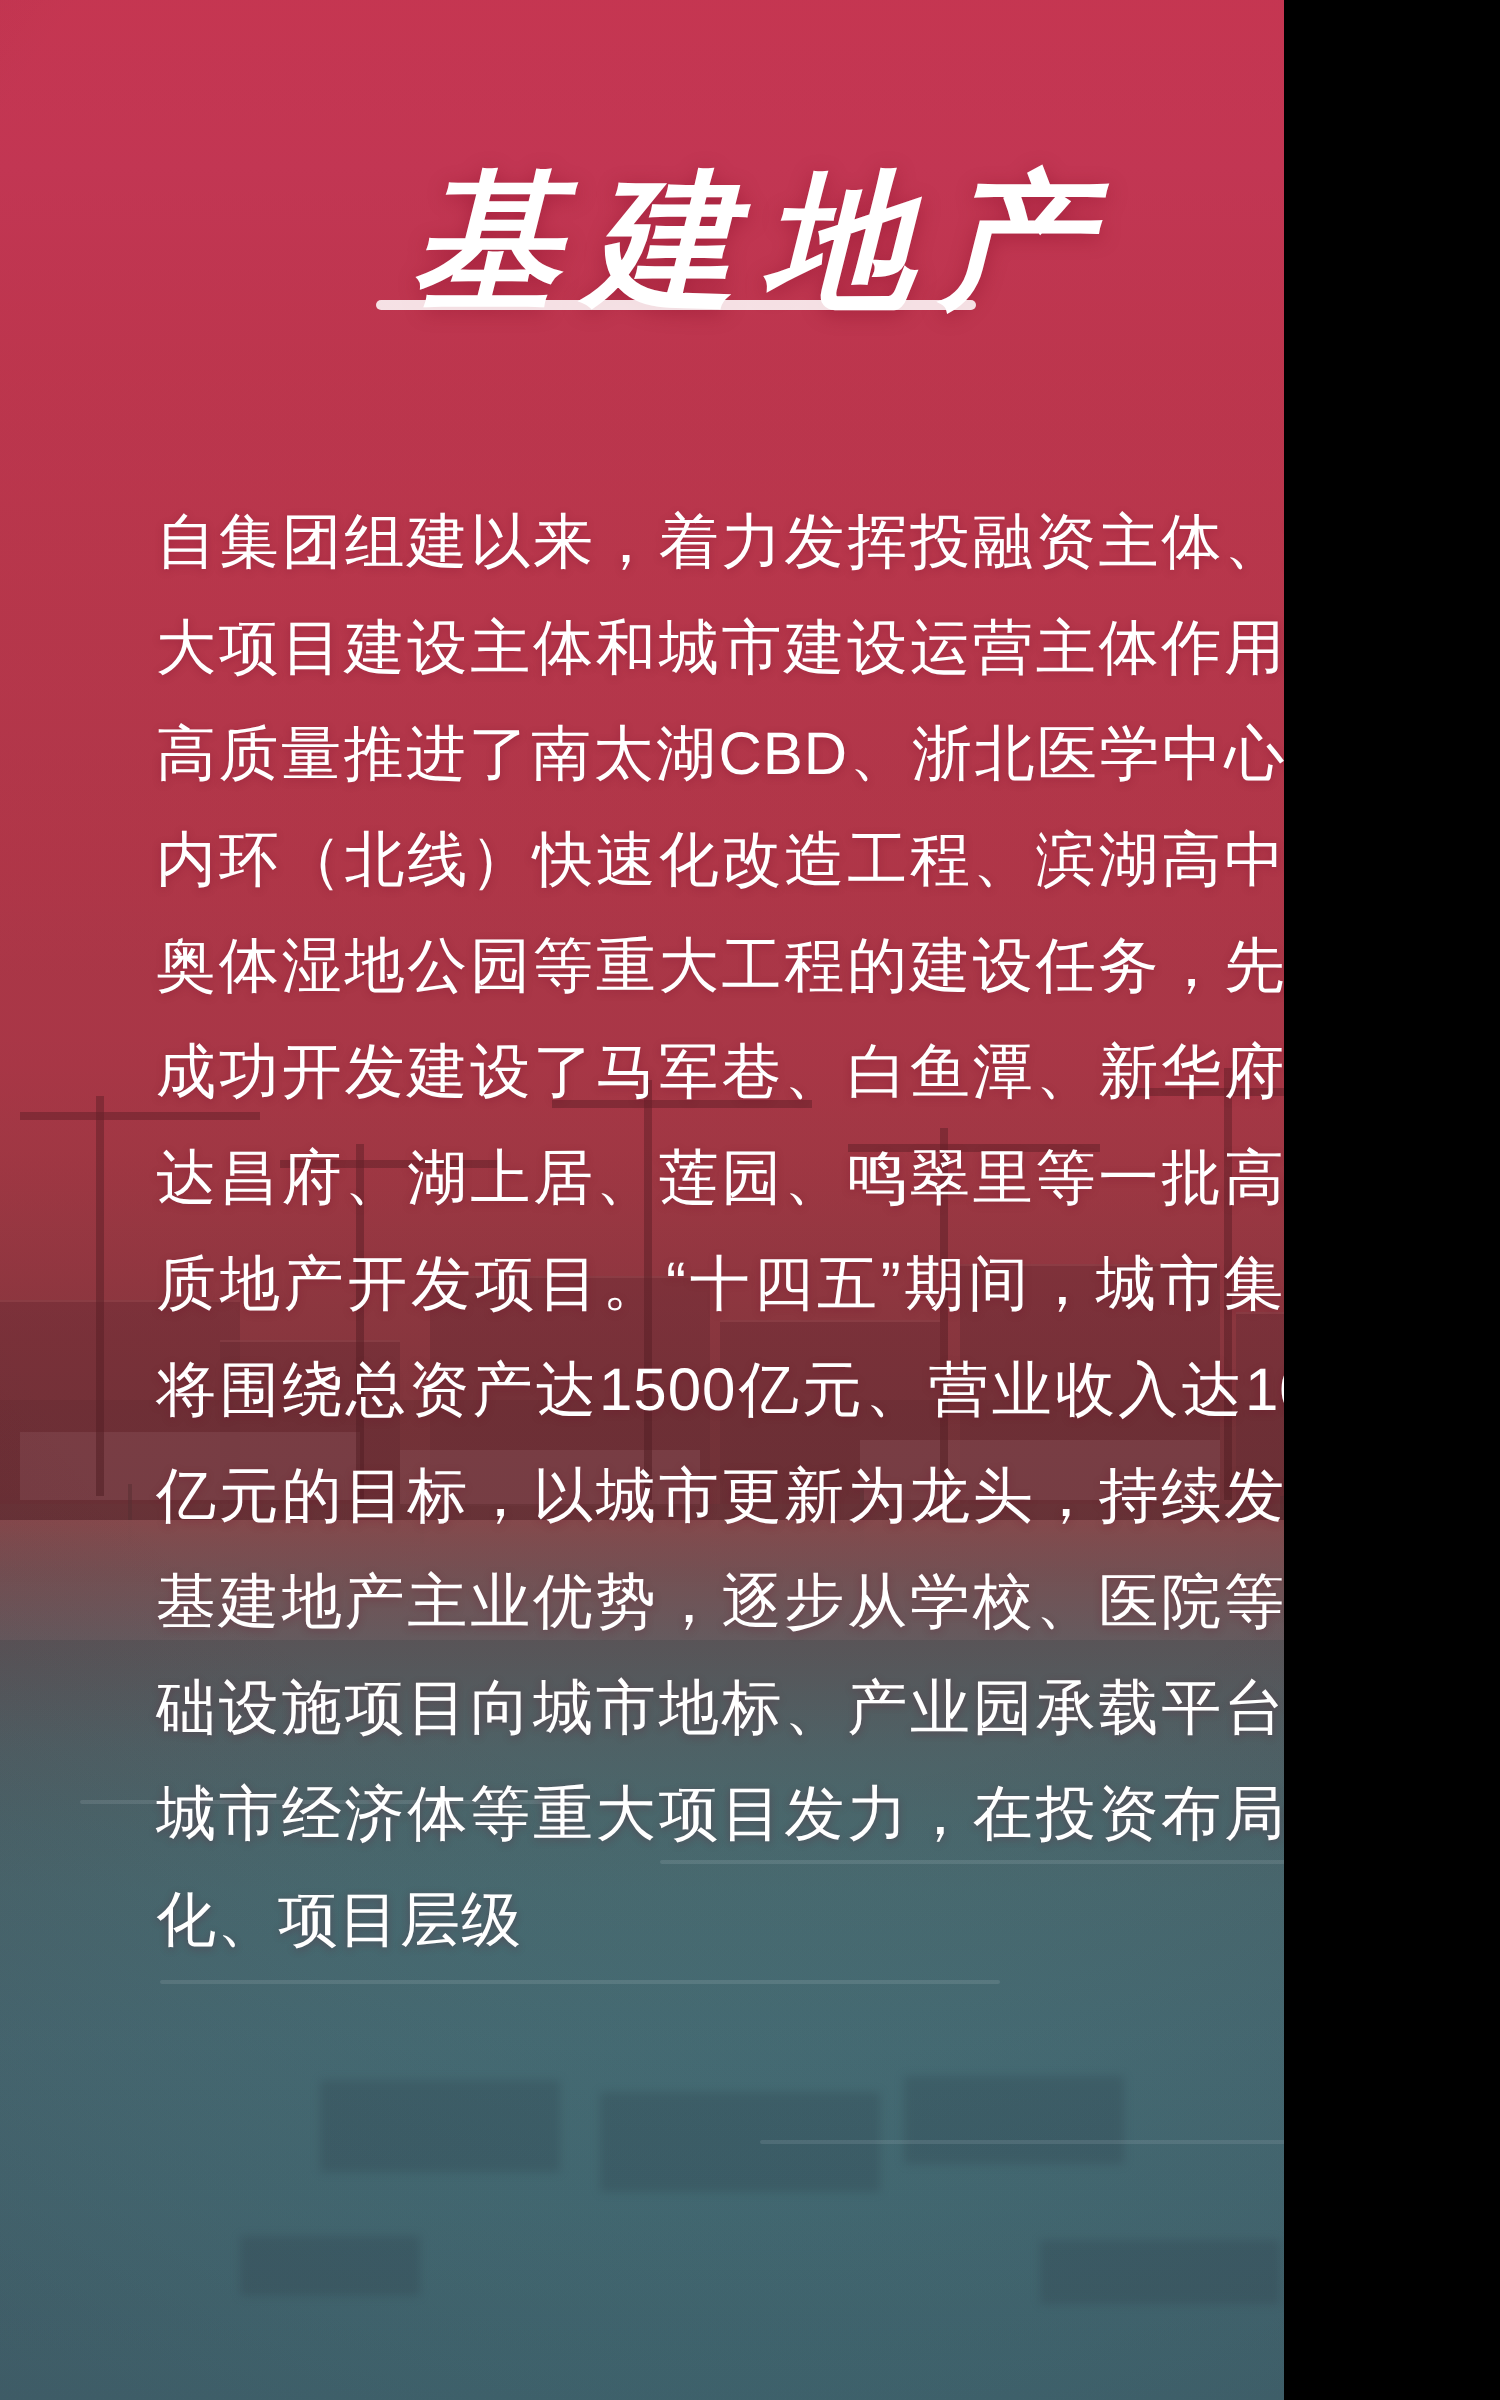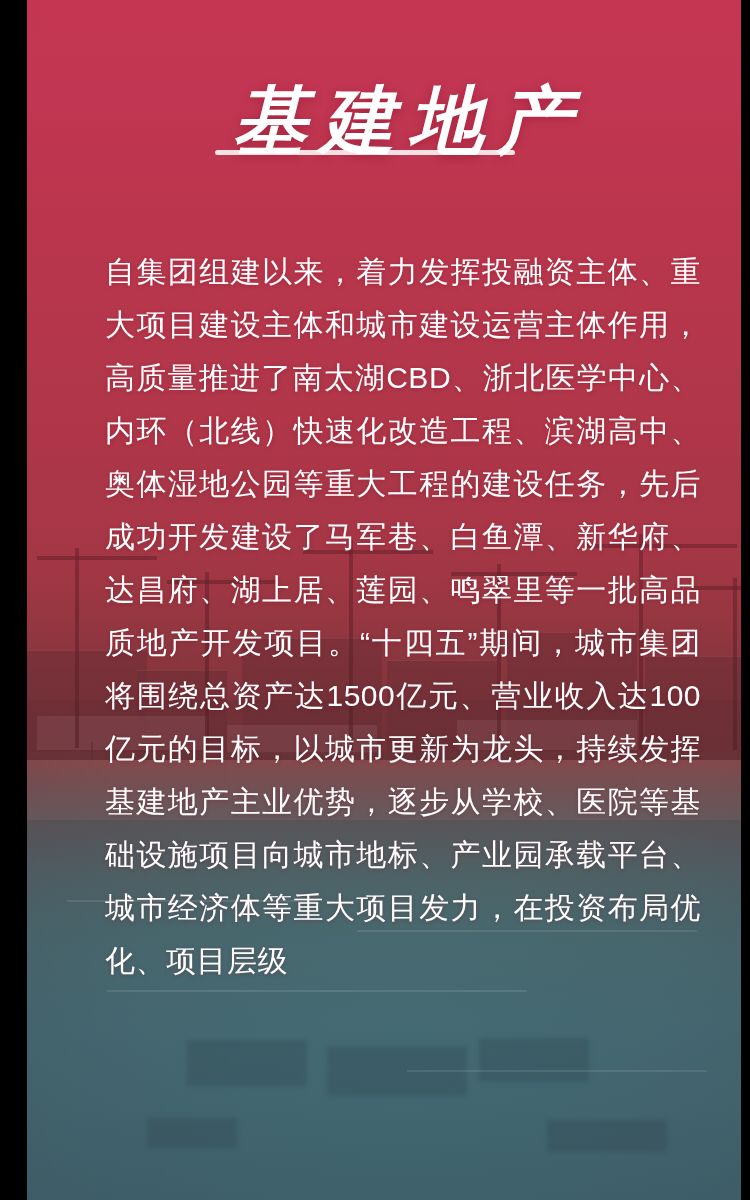--- a/index.html
+++ b/index.html
@@ -2,25 +2,24 @@
 <html><head>
 <meta charset="utf-8">
 <style>
   html, body {
     margin: 0;
     padding: 0;
     background: #000;
   }
   #page {
     position: relative;
-    width: 714px;
+    width: 642px;
     height: 1200px;
     overflow: hidden;
     font-family: "Liberation Sans", sans-serif;
-    margin-left: 27px;
   }
 
   
   .bg-layer {
     position: absolute;
     left: 0; top: 0;
     width: 750px; height: 1200px;
   }
 
   

